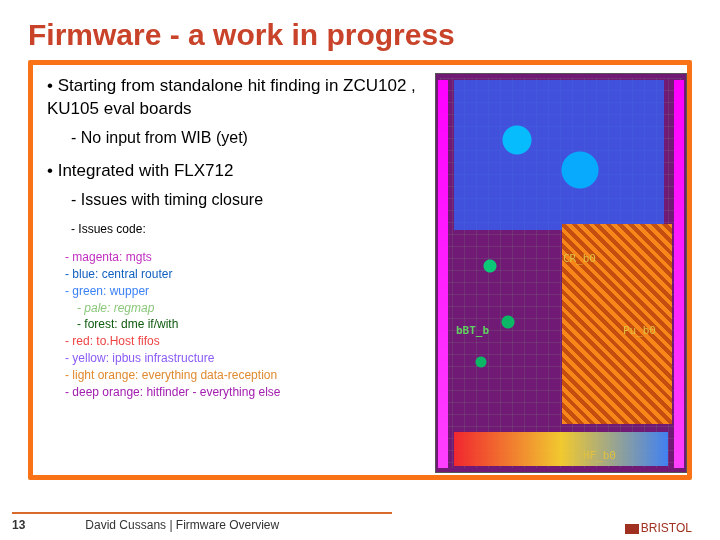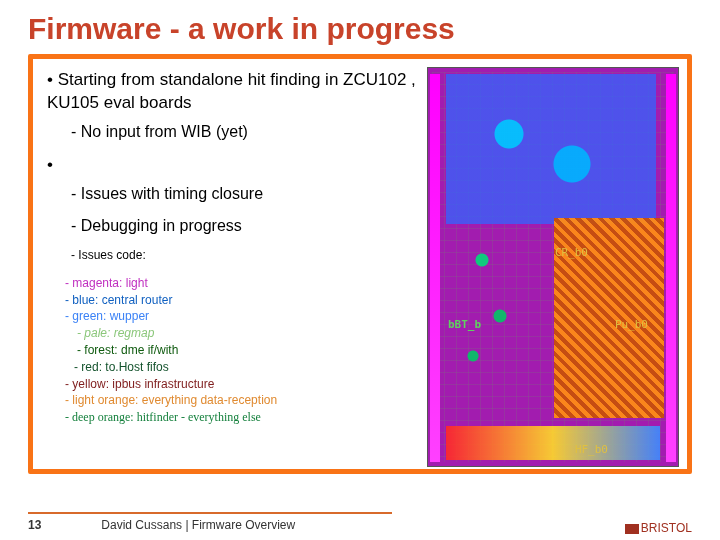--- a/index.html
+++ b/index.html
@@ -10,21 +10,21 @@
     font-family: Arial, Helvetica, sans-serif;
     background: #ffffff;
     overflow: hidden;
     color: #000;
   }
   .slide {
     position: relative;
     width: 720px;
     height: 540px;
     box-sizing: border-box;
-    padding: 12px 28px 0 28px;
+    padding: 18px 28px 0 28px;
   }
   h1.title {
     margin: 0 0 8px 0;
     font-size: 30px;
     font-weight: bold;
     color: #c8432a;
   }
   .content-box {
     border: 5px solid #f97316;
     border-radius: 2px;
@@ -66,34 +66,34 @@
     margin: 4px 0 0 18px;
     font-size: 12px;
     line-height: 1.4;
   }
   .code-list div::before { content: "- "; }
   .code-list .indent { margin-left: 12px; }
   .blue   { color: #1060c0; }
   .green  { color: #3b82f6; }
   .palegreen { color: #8bc77a; font-style: italic; }
   .forest { color: #0e5a0e; }
-  .red    { color: #14532d; margin-left: 9px; }
-  .yellow { color: #7f1d1d; }
+  .red    { color: #ef4444; }
+  .yellow { color: #8b5cf6; }
   .lorange{ color: #e08a30; }
-  .dorange{ color: #15803d; font-family: Liberation Serif, serif; }
+  .dorange{ color: #a21caf; }
   .magenta{ color: #c030c0; }
 
   
   .fpga {
     position: absolute;
     top: 8px;
-    right: 8px;
+    right: 0;
     width: 252px;
     height: 400px;
-    background: #a21caf;
+    background: #701a75;
     border: 1px solid #555;
     box-sizing: border-box;
     overflow: hidden;
   }
   .fpga .grid {
     position: absolute;
     inset: 4px;
     background-image:
       repeating-linear-gradient(to right, rgba(120,120,120,0.25) 0 1px, transparent 1px 12px),
       repeating-linear-gradient(to bottom, rgba(120,120,120,0.25) 0 1px, transparent 1px 12px);
@@ -115,21 +115,21 @@
     position: absolute;
     left: 2px;
     width: 10px;
     background: linear-gradient(#ff00ff, #ff40ff);
   }
 
   
   .footer {
     position: absolute;
     bottom: 8px;
-    left: 28px;
+    left: 12px;
     right: 28px;
     display: flex;
     align-items: center;
     font-size: 12px;
     color: #333;
     margin-top: 40px;
   }
   .footer .pn { font-weight: bold; margin-right: 60px; }
   .footer .line {
     position: absolute;
@@ -166,30 +166,30 @@
   <div class="content-box">
 
     <ul class="outer">
       <li>
         <span>Starting from standalone hit finding in ZCU102 , KU105 eval boards</span>
         <ul class="inner">
           <li><span>No input from WIB (yet)</span></li>
         </ul>
       </li>
       <li>
+        <span>Integrated with FLX712</span>
         <ul class="inner">
           <li><span>Issues with timing closure</span></li>
-          <li><span>Debugging in progress</span></li>
           <li class="tiny"><span>Issues code:</span></li>
         </ul>
       </li>
     </ul>
 
     <div class="code-list">
-      <div class="magenta">magenta: light</div>
+      <div class="magenta">magenta: mgts</div>
       <div class="blue">blue: central router</div>
       <div class="green">green: wupper</div>
       <div class="palegreen indent">pale: regmap</div>
       <div class="forest indent">forest: dme if/with</div>
       <div class="red">red: to.Host fifos</div>
       <div class="yellow">yellow: ipbus infrastructure</div>
       <div class="lorange">light orange: everything data-reception</div>
       <div class="dorange">deep orange: hitfinder - everything else</div>
     </div>
 

